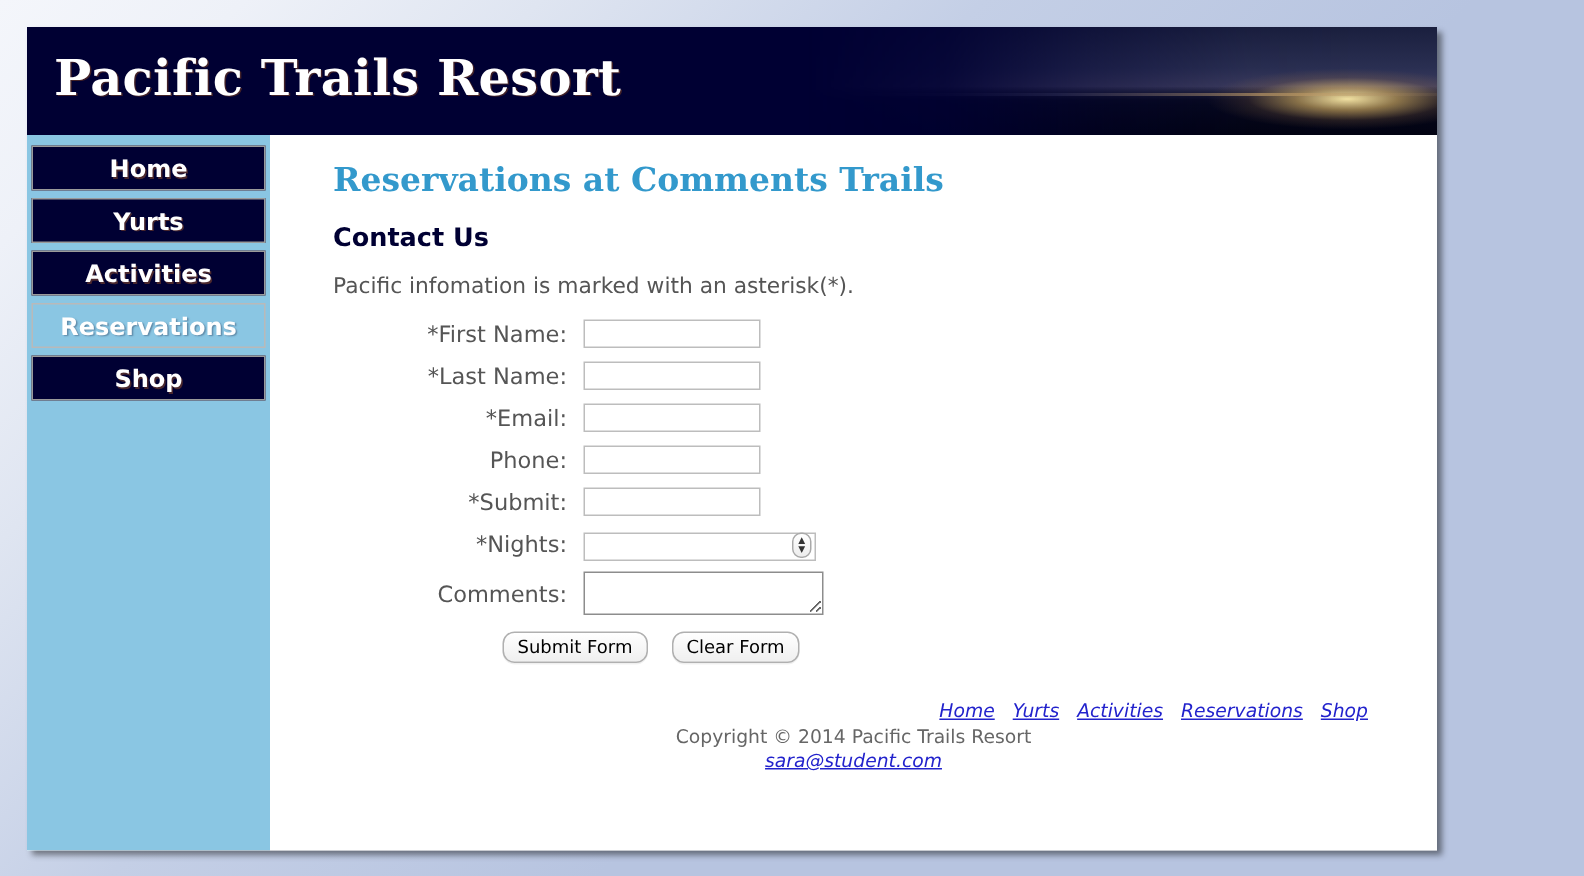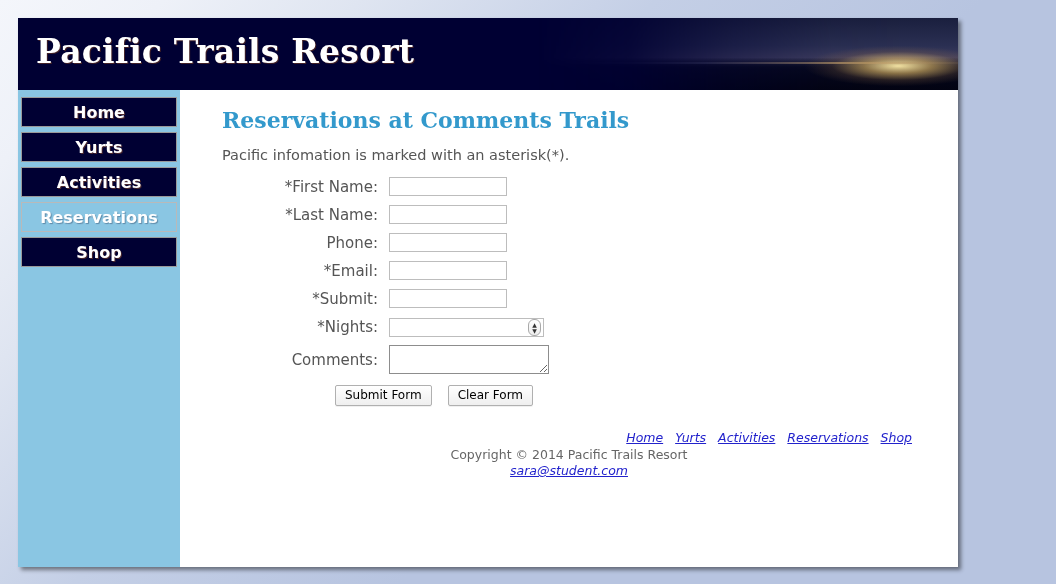--- a/index.html
+++ b/index.html
@@ -231,21 +231,21 @@
     display: flex;
     margin-top: 11px;
     padding-left: 113px;
   }
   .form-button {
     font-family: "DejaVu Sans", sans-serif;
     font-size: 12px;
     color: #000000;
     background: linear-gradient(to bottom, #ffffff 0%, #f7f7f7 50%, #efefef 100%);
     border: 1px solid #b0b0b0;
-    border-radius: 2px;
+    border-radius: 8px;
     padding: 2px 9px 3px 9px;
     margin-right: 16px;
     cursor: pointer;
     box-shadow: 0 1px 0 rgba(0,0,0,0.06);
   }
 
   
   footer.site-footer {
     margin-top: 24px;
     text-align: center;
@@ -301,41 +301,42 @@
         <a class="nav-item" href="#">Yurts</a>
         <a class="nav-item" href="#">Activities</a>
         <a class="nav-item active" href="#">Reservations</a>
         <a class="nav-item" href="#">Shop</a>
       </nav>
     </aside>
 
     <main class="content">
 
       <h1 class="page-title">Reservations at Comments Trails</h1>
+      <h2 class="section-title">Contact Us</h2>
       <p class="intro">Pacific infomation is marked with an asterisk(*).</p>
 
       <form class="reservation">
 
         <div class="field-row">
           <label class="field-label">*First Name:</label>
           <input class="text-input" type="text" placeholder="" style="">
         </div>
 
         <div class="field-row">
           <label class="field-label">*Last Name:</label>
           <input class="text-input" type="text" placeholder="" style="">
         </div>
 
         <div class="field-row">
+          <label class="field-label">*Email:</label>
+          <input class="text-input" type="text" placeholder="" style="">
+        </div>
+
+        <div class="field-row">
           <label class="field-label">Phone:</label>
-          <input class="text-input" type="text" placeholder="" style="">
-        </div>
-
-        <div class="field-row">
-          <label class="field-label">*Email:</label>
           <input class="text-input" type="text" placeholder="" style="">
         </div>
 
         <div class="field-row">
           <label class="field-label">*Submit:</label>
           <input class="text-input" type="text" placeholder="" style="">
         </div>
 
         <div class="field-row">
           <label class="field-label">*Nights:</label>

